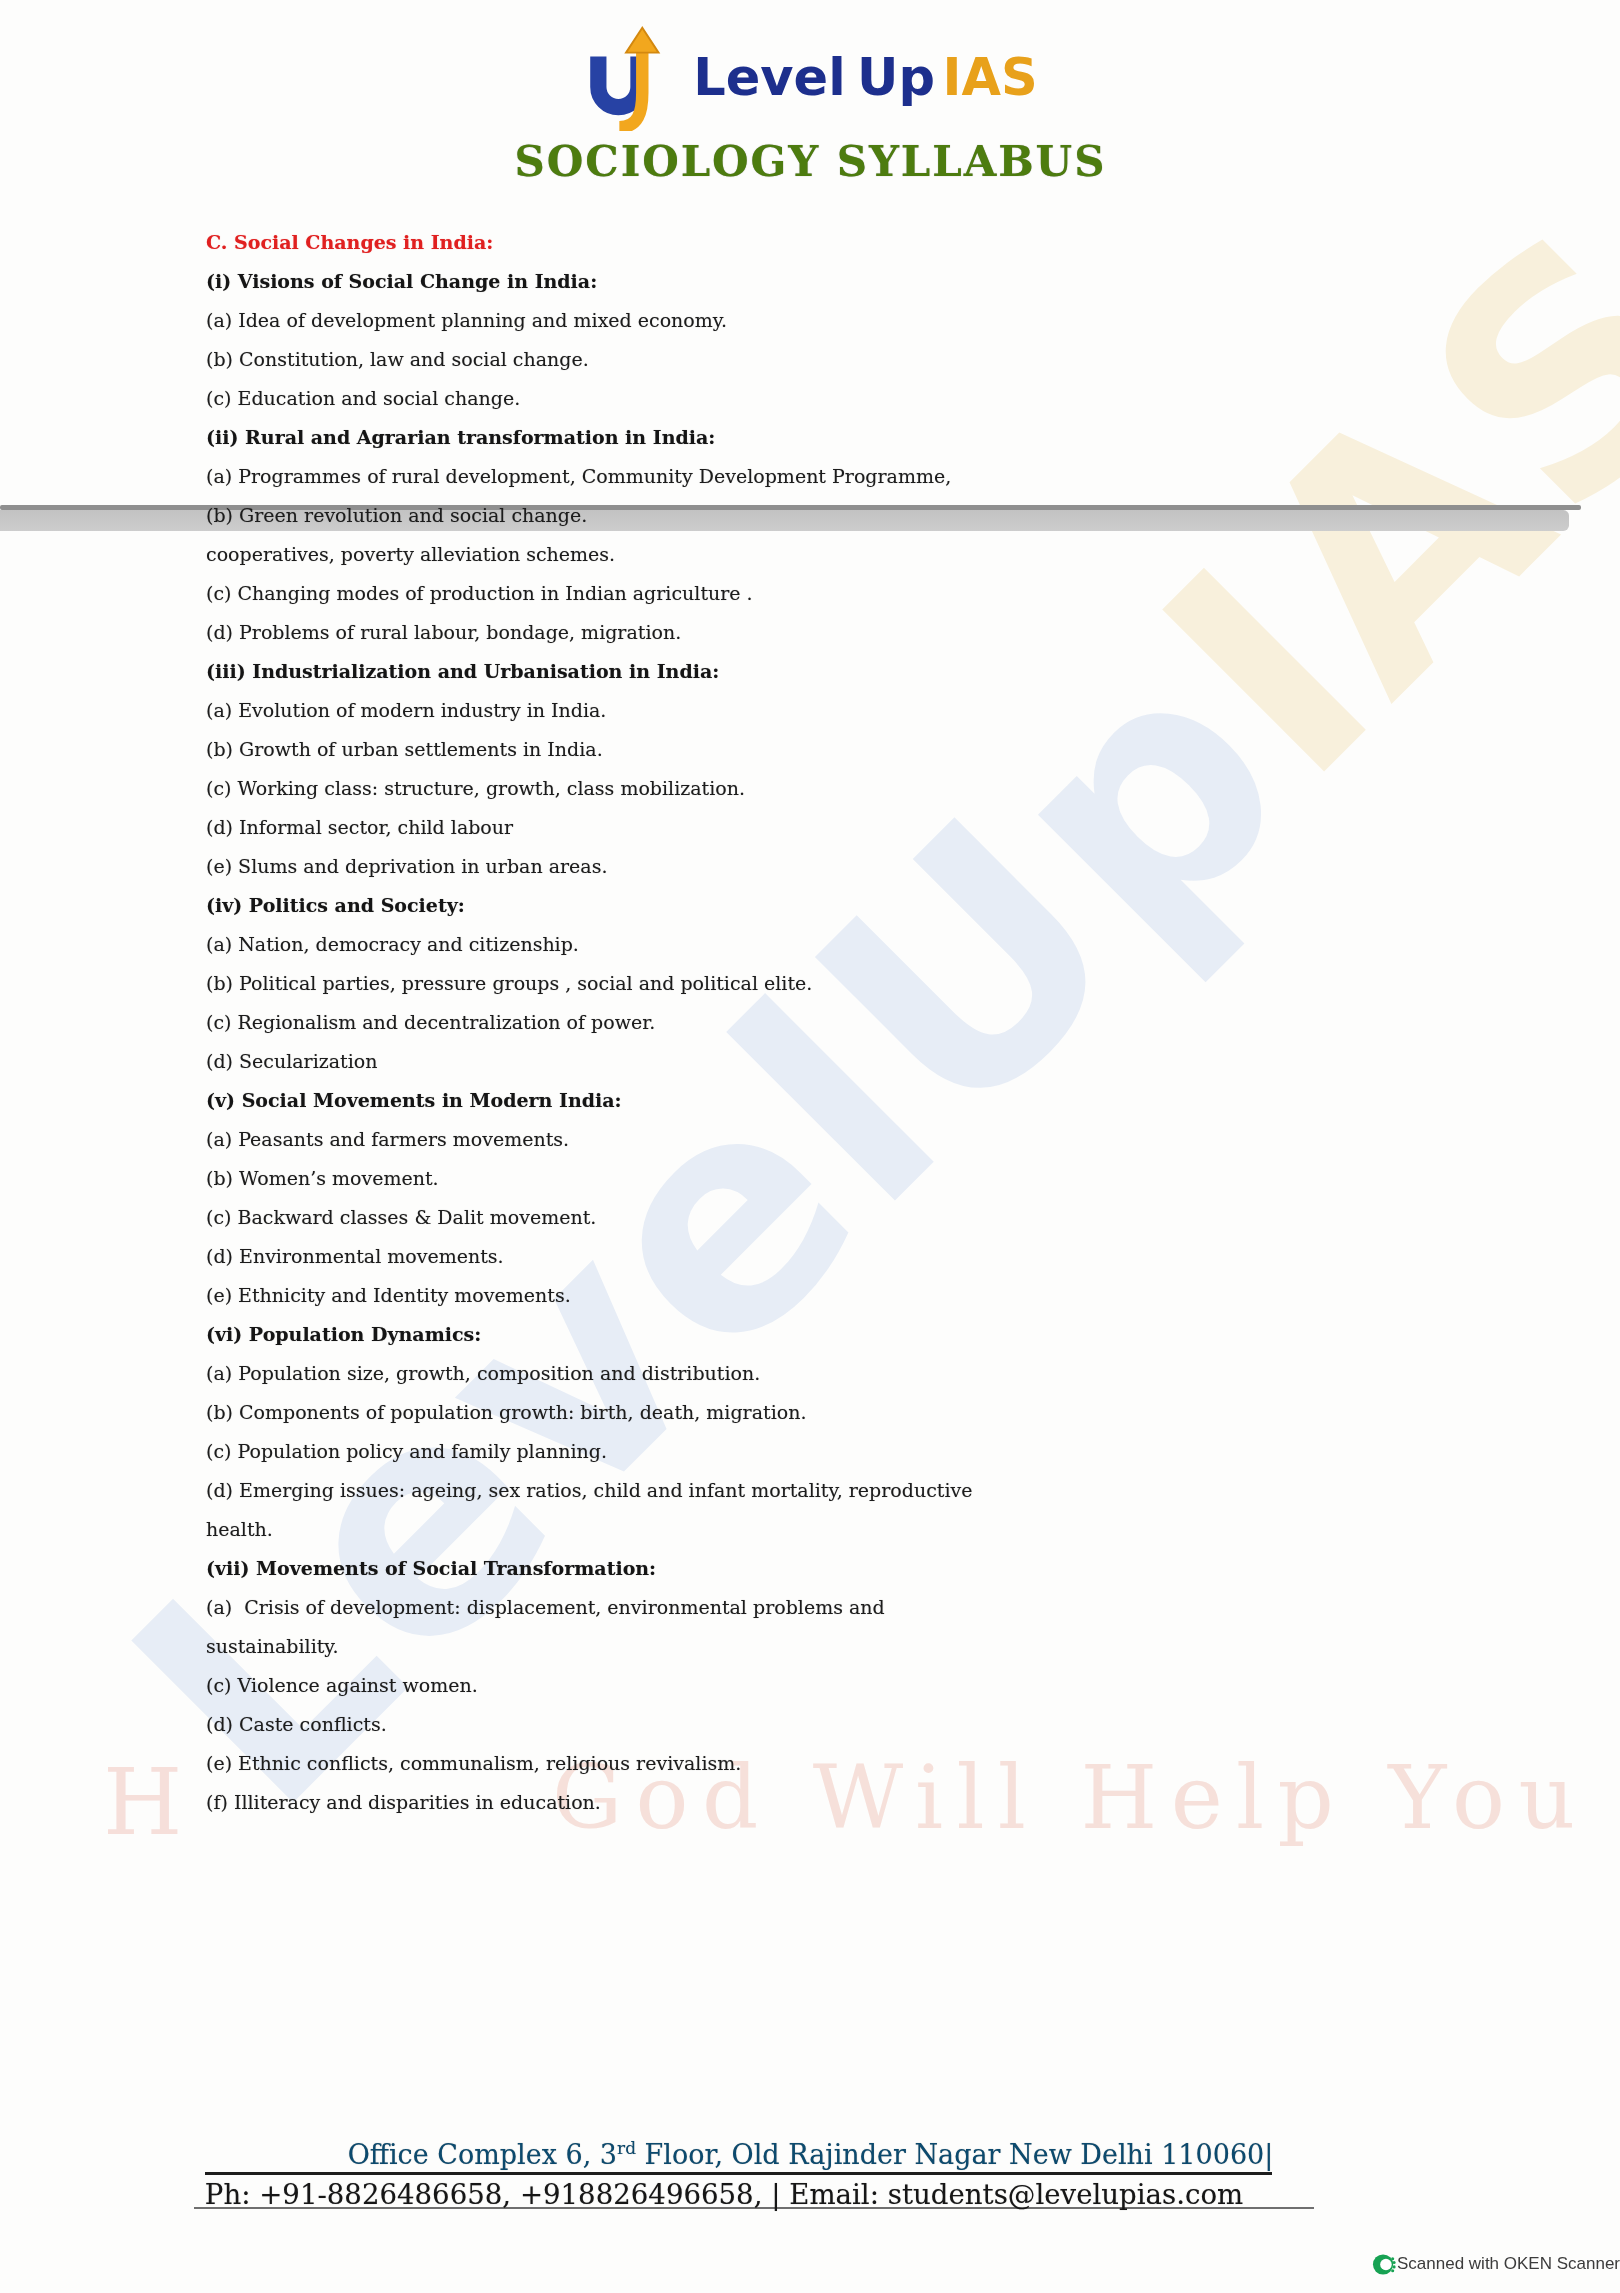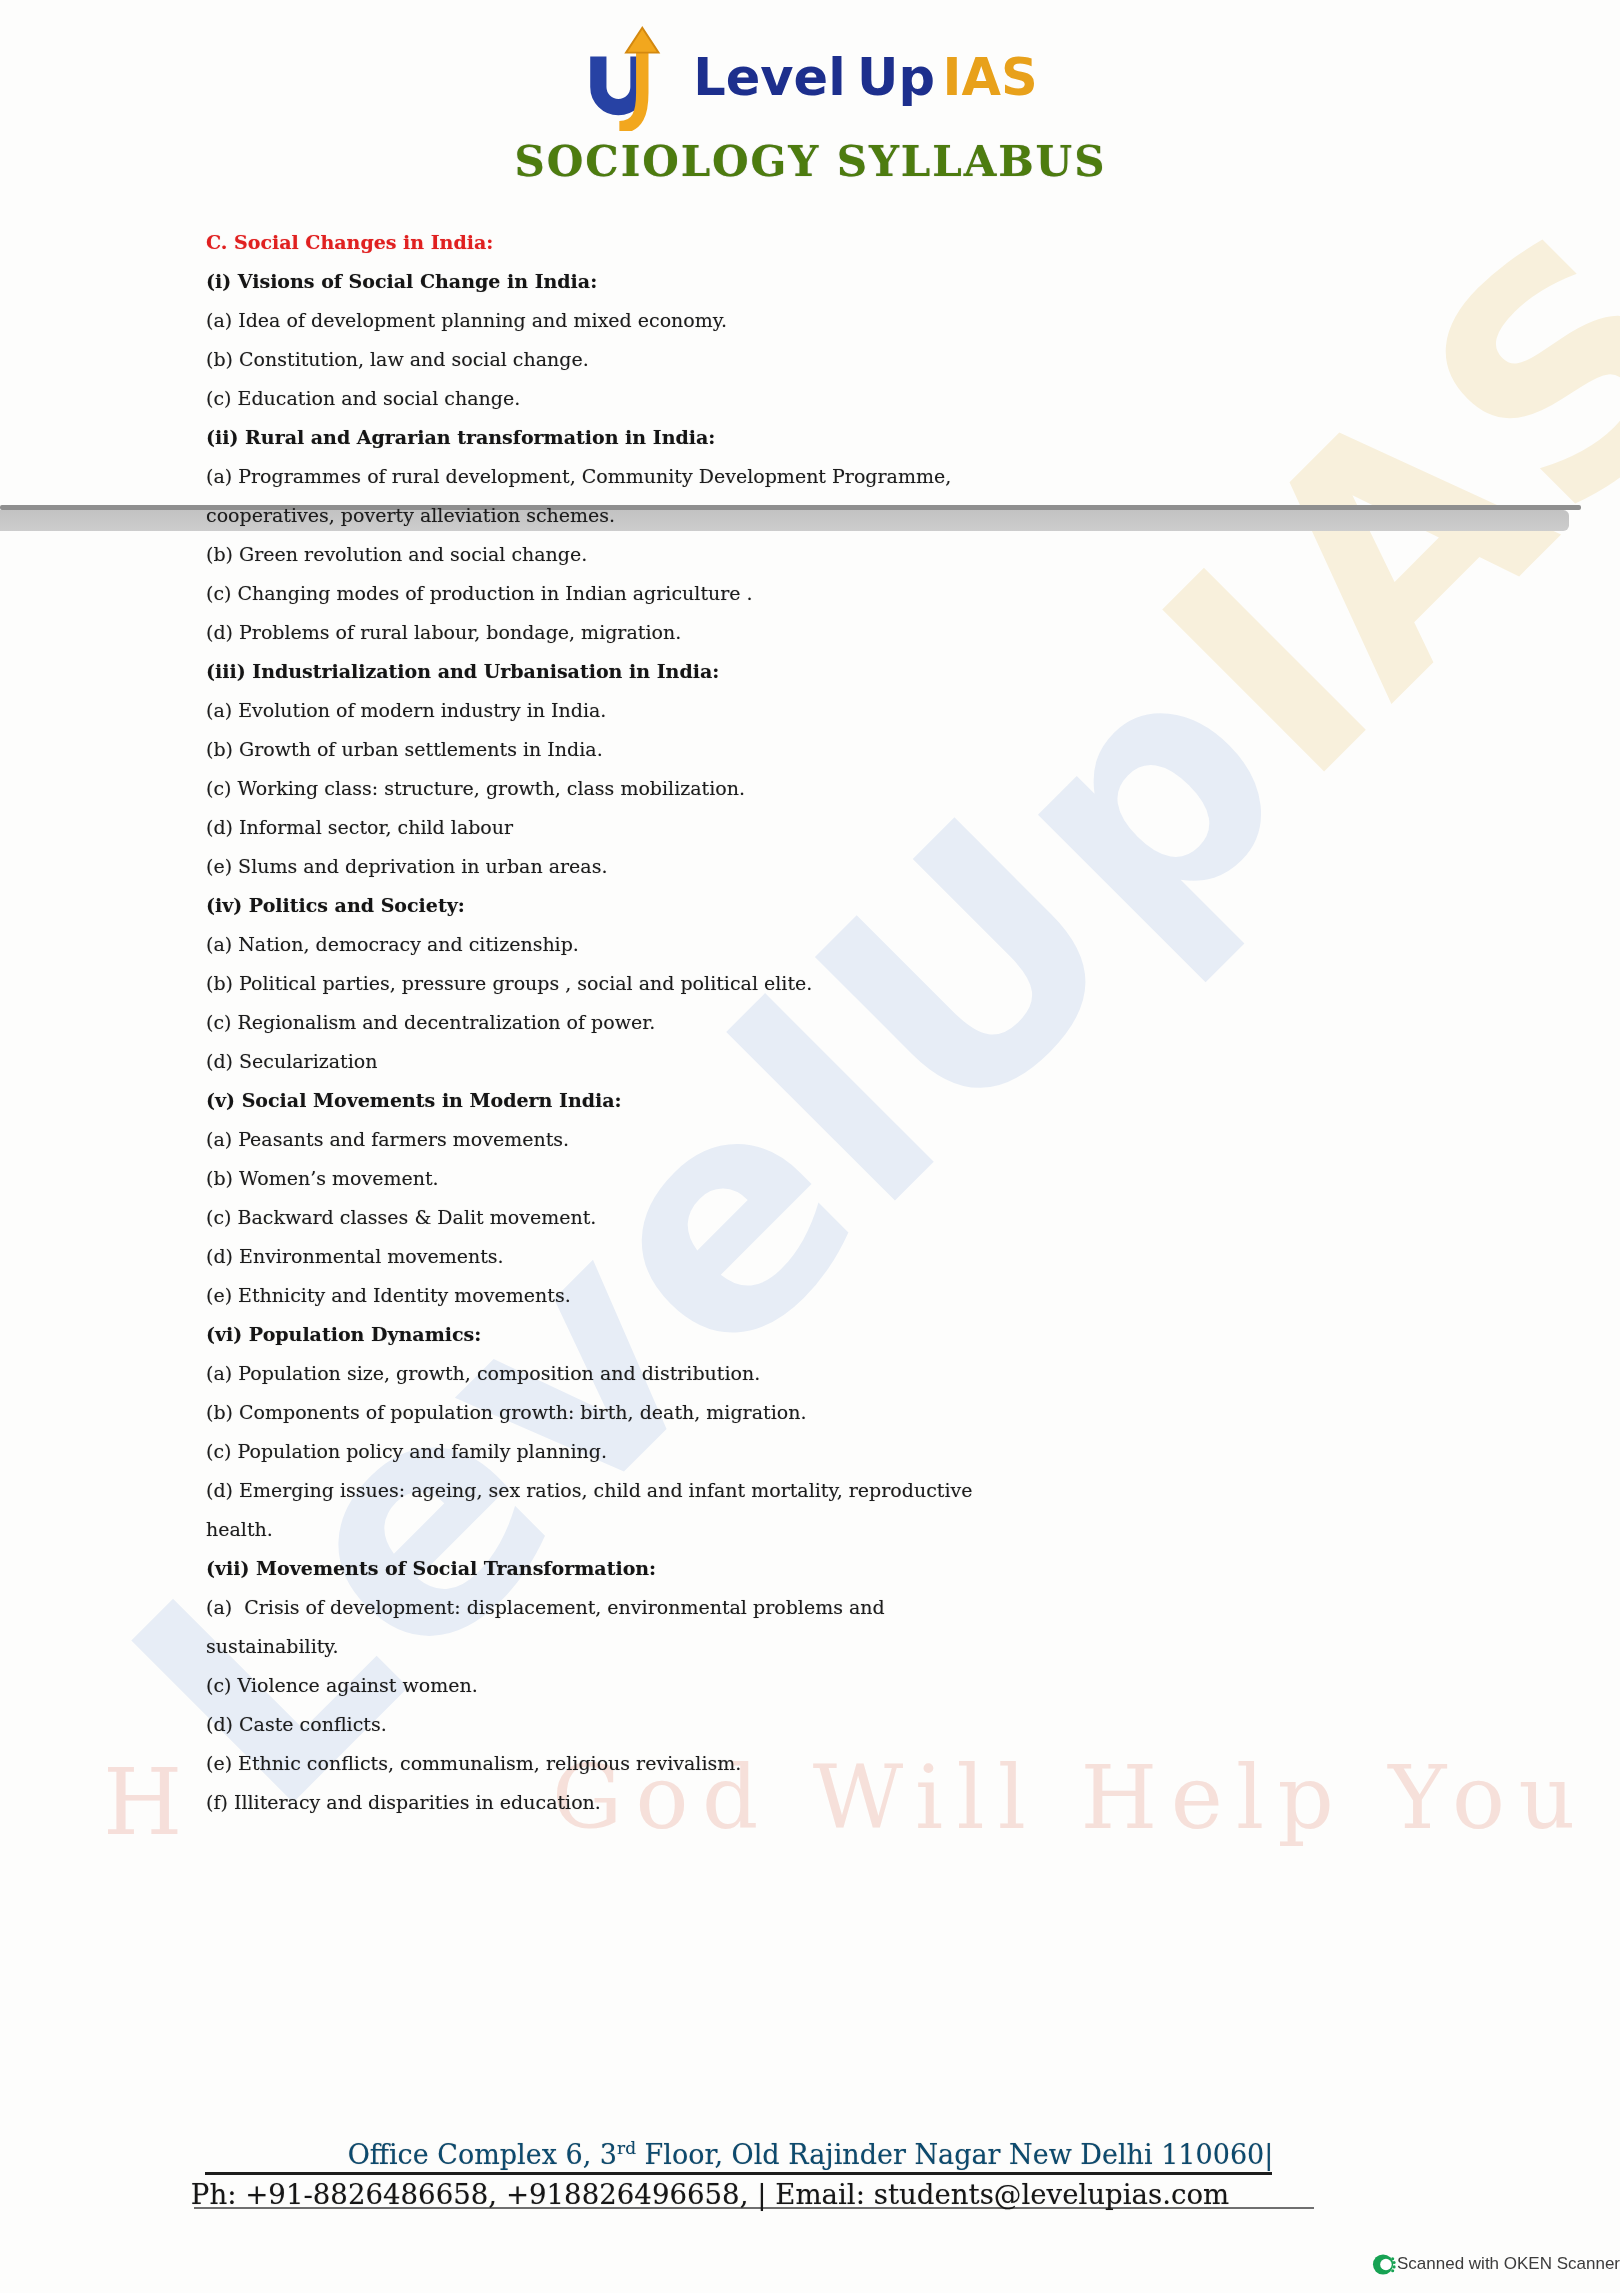--- a/index.html
+++ b/index.html
@@ -59,21 +59,21 @@
   #syllabus .item{color:#1c1c1c;}
   
   .footer-address{
     position:absolute;top:2138px;left:0;width:1621px;text-align:center;
     font-size:27px;color:#0c4a6e;z-index:2;text-shadow:0 0 1px rgba(0,0,0,.35);
   }
   .footer-address sup{font-size:17px;}
   .footer-rule{position:absolute;top:2172px;left:205px;width:1067px;height:2.9px;background:#1d1d1d;z-index:2;}
   .footer-contact{
     position:absolute;top:2178px;left:0;width:1420px;text-align:center;
-    font-size:27.6px;color:#161616;z-index:2;text-shadow:0 0 1px rgba(0,0,0,.35);
+    font-size:27.6px;color:#161616;z-index:2;text-shadow:0 0 1px rgba(0,0,0,.35);padding-left:14px;
   }
   .footer-underline{position:absolute;top:2207px;left:194px;width:1120px;height:1.9px;background:#6f6f6f;z-index:1;}
   
   .scanner-badge{
     position:absolute;top:2250px;left:1372px;height:28.5px;
     display:flex;align-items:center;gap:0;
     font-family:"Liberation Sans", sans-serif;font-size:17px;color:#3c3c3c;
   }
   .oken-icon{width:25px;height:25px;flex:0 0 auto;}
 </style>
@@ -103,22 +103,22 @@
   <div class="page-title">SOCIOLOGY SYLLABUS</div>
 
   <div id="syllabus">
       <div class="line heading">C. Social Changes in India:</div>
       <div class="line subheading">(i) Visions of Social Change in India:</div>
       <div class="line item">(a) Idea of development planning and mixed economy.</div>
       <div class="line item">(b) Constitution, law and social change.</div>
       <div class="line item">(c) Education and social change.</div>
       <div class="line subheading">(ii) Rural and Agrarian transformation in India:</div>
       <div class="line item">(a) Programmes of rural development, Community Development Programme,</div>
+      <div class="line item">(b) Green revolution and social change.</div>
       <div class="line item">cooperatives, poverty alleviation schemes.</div>
-      <div class="line item">(b) Green revolution and social change.</div>
       <div class="line item">(c) Changing modes of production in Indian agriculture .</div>
       <div class="line item">(d) Problems of rural labour, bondage, migration.</div>
       <div class="line subheading">(iii) Industrialization and Urbanisation in India:</div>
       <div class="line item">(a) Evolution of modern industry in India.</div>
       <div class="line item">(b) Growth of urban settlements in India.</div>
       <div class="line item">(c) Working class: structure, growth, class mobilization.</div>
       <div class="line item">(d) Informal sector, child labour</div>
       <div class="line item">(e) Slums and deprivation in urban areas.</div>
       <div class="line subheading">(iv) Politics and Society:</div>
       <div class="line item">(a) Nation, democracy and citizenship.</div>

